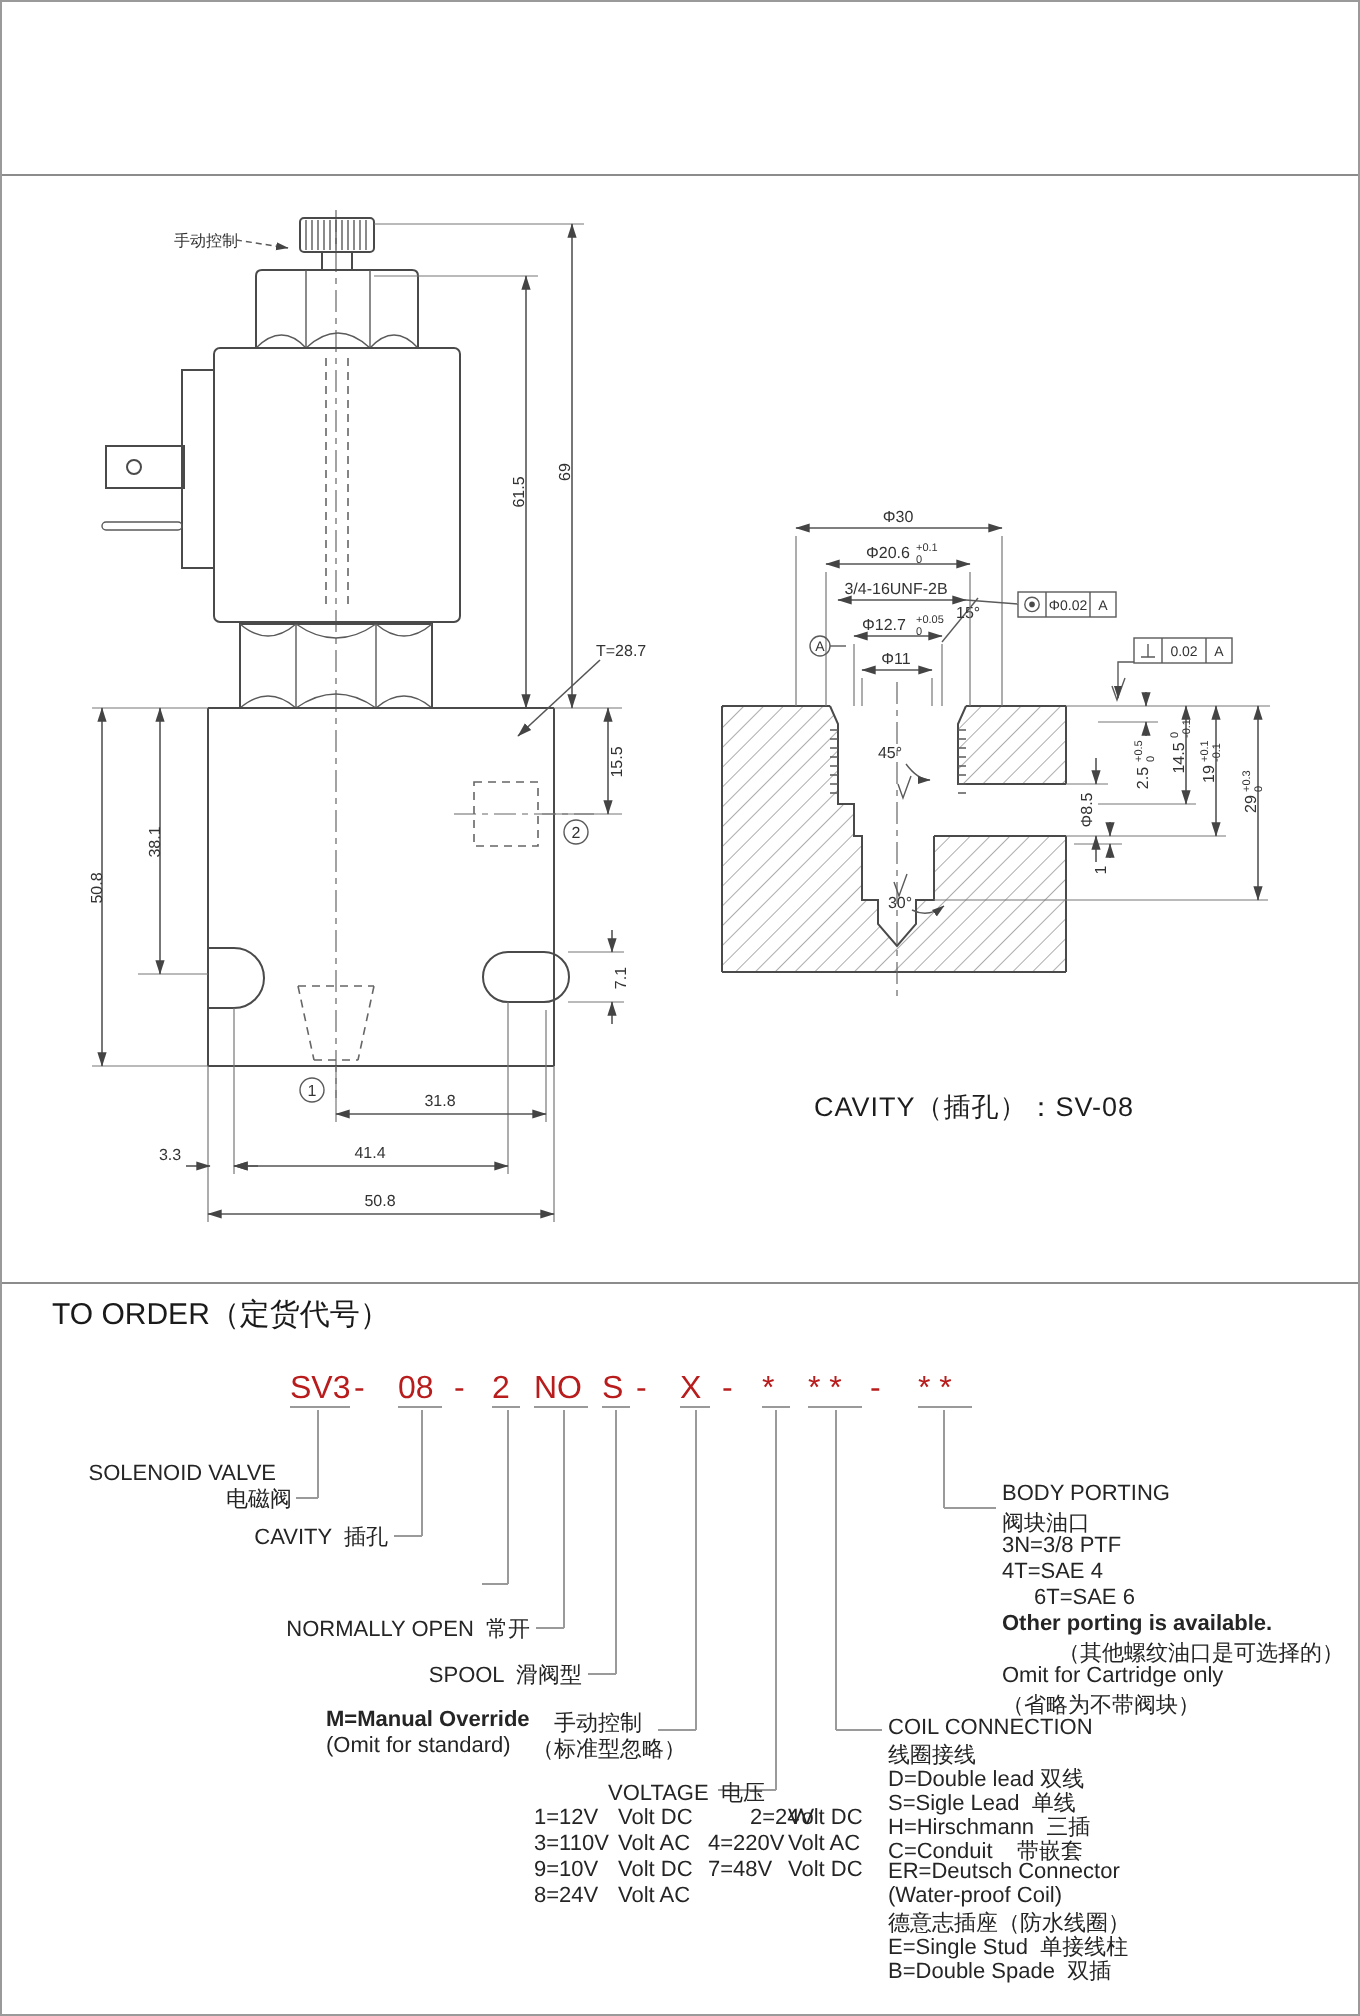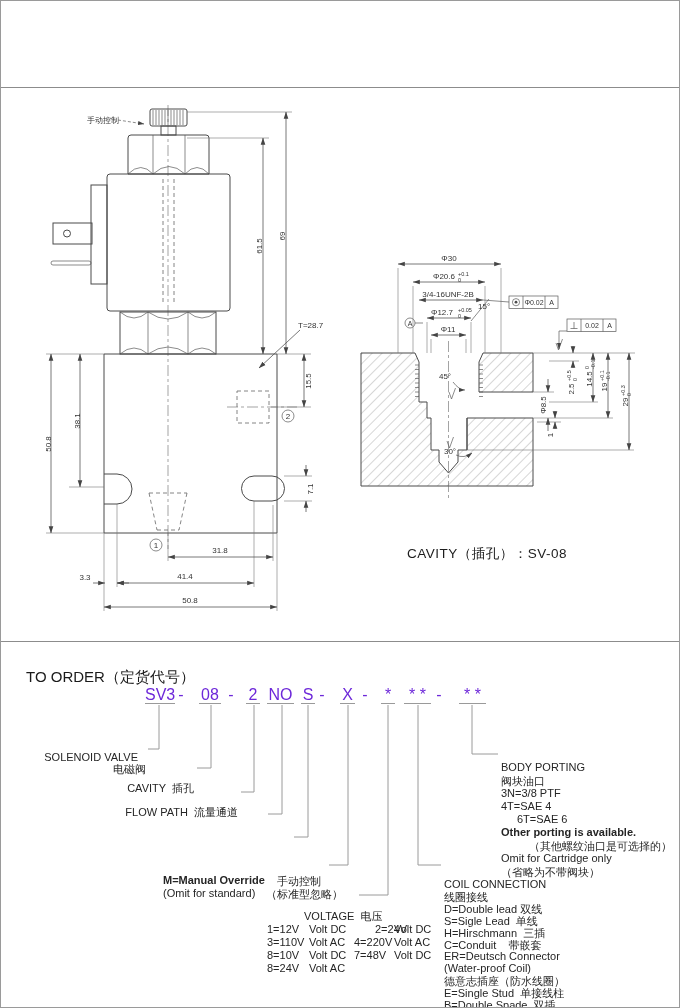--- a/index.html
+++ b/index.html
@@ -8,24 +8,24 @@
   svg{position:absolute;left:0;font-family:"Liberation Sans",sans-serif;}
   svg text{fill:#333;font-size:8px;}
   .ln{stroke:#4a4a4a;stroke-width:1;fill:none;}
   .thin{stroke:#5a5a5a;stroke-width:.7;fill:none;}
   .dimln{stroke:#555;stroke-width:.8;fill:none;}
   .ext{stroke:#777;stroke-width:.6;fill:none;}
   .cl{stroke:#666;stroke-width:.6;fill:none;stroke-dasharray:11 3 3 3;}
   .hid{stroke:#666;stroke-width:.8;fill:none;stroke-dasharray:4 3;}
   .tol{font-size:5.5px;}
   .cap{font-size:13.5px;fill:#1d1d1d;letter-spacing:.5px;}
-  .ord-abs{position:absolute;white-space:pre;color:#252525;margin-top:20px;}
+  .ord-abs{position:absolute;white-space:pre;color:#252525;}
   .lbl{font-size:11px;}
   .r{text-align:right;}
-  .code-seg{position:absolute;top:44px;height:17px;font-size:16px;color:#6d28d9;text-align:center;}
+  .code-seg{position:absolute;top:44px;height:17px;font-size:16px;color:#b91c1c;}
   .u{border-bottom:1px solid #9a9a9a;}
   #order-title{font-size:15px;color:#1a1a1a;}
   .small9{font-size:9px;}
 </style>
 </head>
 <body>
 
 <div id="page">
   <div class="hdiv" style="top:86px"></div>
   <div class="hdiv" style="top:640px"></div>
@@ -262,36 +262,37 @@
     <span class="code-seg u" style="left:339px;width:15px;">X</span>
     <span class="code-seg" style="left:360px;width:8px;">-</span>
     <span class="code-seg u" style="left:380px;width:14px;">*</span>
     <span class="code-seg u" style="left:403px;width:27px;">* *</span>
     <span class="code-seg" style="left:434px;width:8px;">-</span>
     <span class="code-seg u" style="left:458px;width:27px;">* *</span>
 
     <span class="ord-abs lbl r" style="left:0;top:89px;width:137px;">SOLENOID VALVE</span>
     <span class="ord-abs lbl r" style="left:0;top:100px;width:145px;">电磁阀</span>
     <span class="ord-abs lbl r" style="left:0;top:119px;width:193px;">CAVITY  插孔</span>
-    <span class="ord-abs lbl r" style="left:0;top:143px;width:237px;">FLOW PATH  流量通道</span>
+    <span class="ord-abs lbl r" style="left:0;top:165px;width:264px;">NORMALLY OPEN  常开</span>
+    <span class="ord-abs lbl r" style="left:0;top:188px;width:290px;">SPOOL  滑阀型</span>
     <span class="ord-abs lbl" style="left:162px;top:212px;font-weight:bold;">M=Manual Override</span>
     <span class="ord-abs lbl" style="left:276px;top:212px;">手动控制</span>
     <span class="ord-abs lbl" style="left:162px;top:225px;">(Omit for standard)</span>
     <span class="ord-abs lbl" style="left:265px;top:225px;text-align:center;">（标准型忽略）</span>
 
     <span class="ord-abs lbl" style="left:303px;top:247px;">VOLTAGE  电压</span>
     <span class="ord-abs lbl" style="left:266px;top:261px;">1=12V</span>
     <span class="ord-abs lbl" style="left:308px;top:261px;">Volt DC</span>
     <span class="ord-abs lbl" style="left:374px;top:261px;">2=24V</span>
     <span class="ord-abs lbl" style="left:393px;top:261px;">Volt DC</span>
     <span class="ord-abs lbl" style="left:266px;top:274px;">3=110V</span>
     <span class="ord-abs lbl" style="left:308px;top:274px;">Volt AC</span>
     <span class="ord-abs lbl" style="left:353px;top:274px;">4=220V</span>
     <span class="ord-abs lbl" style="left:393px;top:274px;">Volt AC</span>
-    <span class="ord-abs lbl" style="left:266px;top:287px;">8=10V</span>
+    <span class="ord-abs lbl" style="left:266px;top:287px;">9=10V</span>
     <span class="ord-abs lbl" style="left:308px;top:287px;">Volt DC</span>
     <span class="ord-abs lbl" style="left:353px;top:287px;">7=48V</span>
     <span class="ord-abs lbl" style="left:393px;top:287px;">Volt DC</span>
     <span class="ord-abs lbl" style="left:266px;top:300px;">8=24V</span>
     <span class="ord-abs lbl" style="left:308px;top:300px;">Volt AC</span>
 
     <span class="ord-abs lbl" style="left:443px;top:216px;">COIL CONNECTION</span>
     <span class="ord-abs lbl" style="left:443px;top:228px;">线圈接线</span>
     <span class="ord-abs lbl" style="left:443px;top:240px;">D=Double lead 双线</span>
     <span class="ord-abs lbl" style="left:443px;top:252px;">S=Sigle Lead  单线</span>

